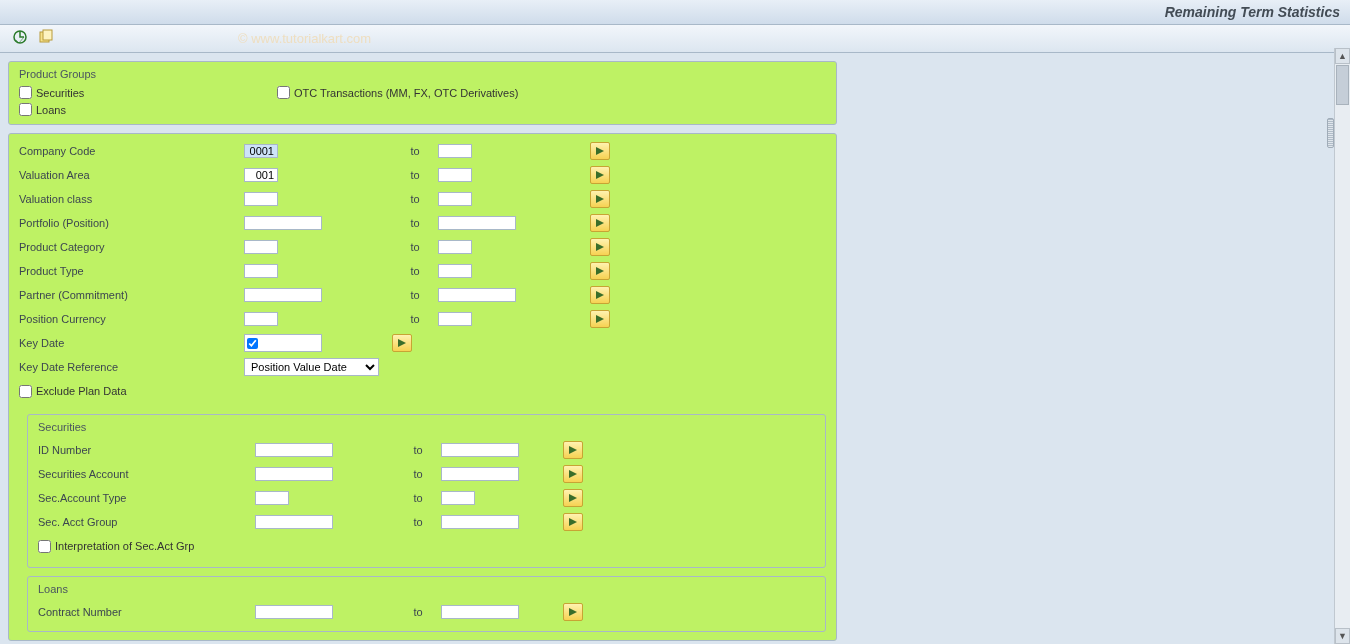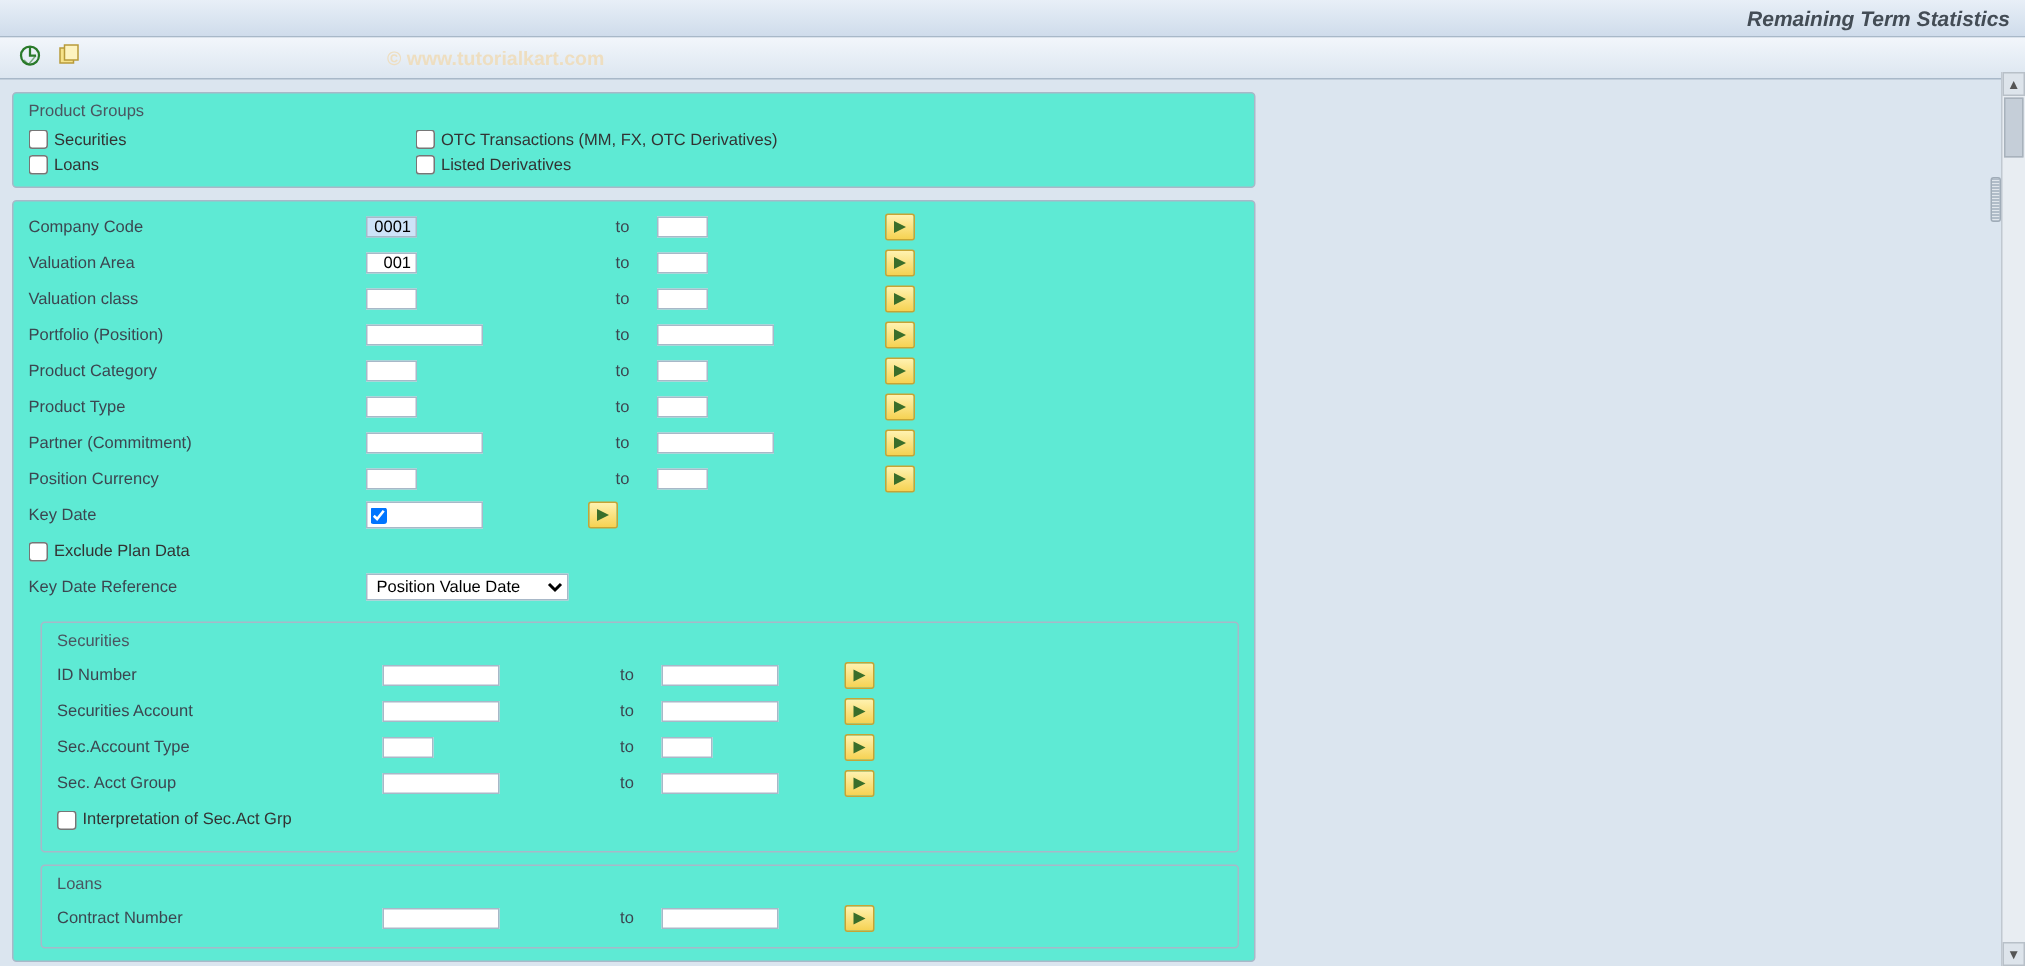--- a/index.html
+++ b/index.html
@@ -30,24 +30,24 @@
     border-bottom: 1px solid #a8b8c8;
     padding: 4px 10px;
     display: flex;
     align-items: center;
     gap: 6px;
     height: 28px;
     position: relative;
   }
   .toolbar .watermark {
     position: absolute;
-    left: 258px;
+    left: 238px;
     color: #eedec0;
     font-size: 13px;
-    font-weight: bold;
+    font-weight: normal;
     pointer-events: none;
   }
   .toolbar button {
     background: none;
     border: none;
     cursor: pointer;
     padding: 2px;
   }
   .content-wrap {
     display: flex;
@@ -61,21 +61,21 @@
     scrollbar-width: none;
   }
   .content::-webkit-scrollbar { display:none; }
   .right-space {
     flex: 1;
     background: #dbe5ef;
   }
   .group {
     border: 1px solid #a8b8c8;
     border-radius: 3px;
-    background: #5eead4;
+    background: #bef264;
     margin-bottom: 8px;
     padding: 6px 10px 8px 10px;
   }
   .group.nested {
     margin-left: 8px;
     margin-right: 0;
   }
   .group-title {
     font-size: 11px;
     color: #4a5560;
@@ -183,24 +183,20 @@
       <div class="pg-col2 checkbox-cell">
         <input type="checkbox" style="">
         <span>OTC Transactions (MM, FX, OTC Derivatives)</span>
       </div>
     </div>
     <div class="pg-row" style="margin-top:4px;">
       <div class="pg-col1 checkbox-cell">
         <input type="checkbox" style="">
         <span>Loans</span>
       </div>
-      <div class="pg-col2 checkbox-cell">
-        <input type="checkbox" style="">
-        <span>Listed Derivatives</span>
-      </div>
     </div>
   </div>
 
   <div class="group">
 
     <div class="row">
       <span class="lbl">Company Code</span>
       <span class="cell-from-area"><input class="txt w-s sel" value="0001" style=""></span>
       <span class="to-lbl">to</span>
       <span class="cell-to-area"><input class="txt w-s" style=""></span>
@@ -305,30 +301,30 @@
           <input style="">
         </span>
       </span>
       <button class="btn-multi" style="margin-left:0;">
             <svg viewBox="0 0 10 10">
               <path d="M1 1 L9 5 L1 9 Z" fill="#3a6e2a"></path>
             </svg>
           </button>
     </div>
 
-    <div class="row checkbox-cell" style="margin-top:2px;">
-      <input type="checkbox" style="">
-      <span>Exclude Plan Data</span>
-    </div>
-
     <div class="row">
       <span class="lbl">Key Date Reference</span>
       <select>
         <option>Position Value Date</option>
       </select>
+    </div>
+
+    <div class="row checkbox-cell" style="margin-top:2px;">
+      <input type="checkbox" style="">
+      <span>Exclude Plan Data</span>
     </div>
 
     <div style="height:10px;"></div>
 
     <div class="group nested">
       <div class="group-title">Securities</div>
 
       <div class="row">
         <span class="lbl inner">ID Number</span>
         <span style="width:140px;"><input class="txt w-m" style=""></span>

